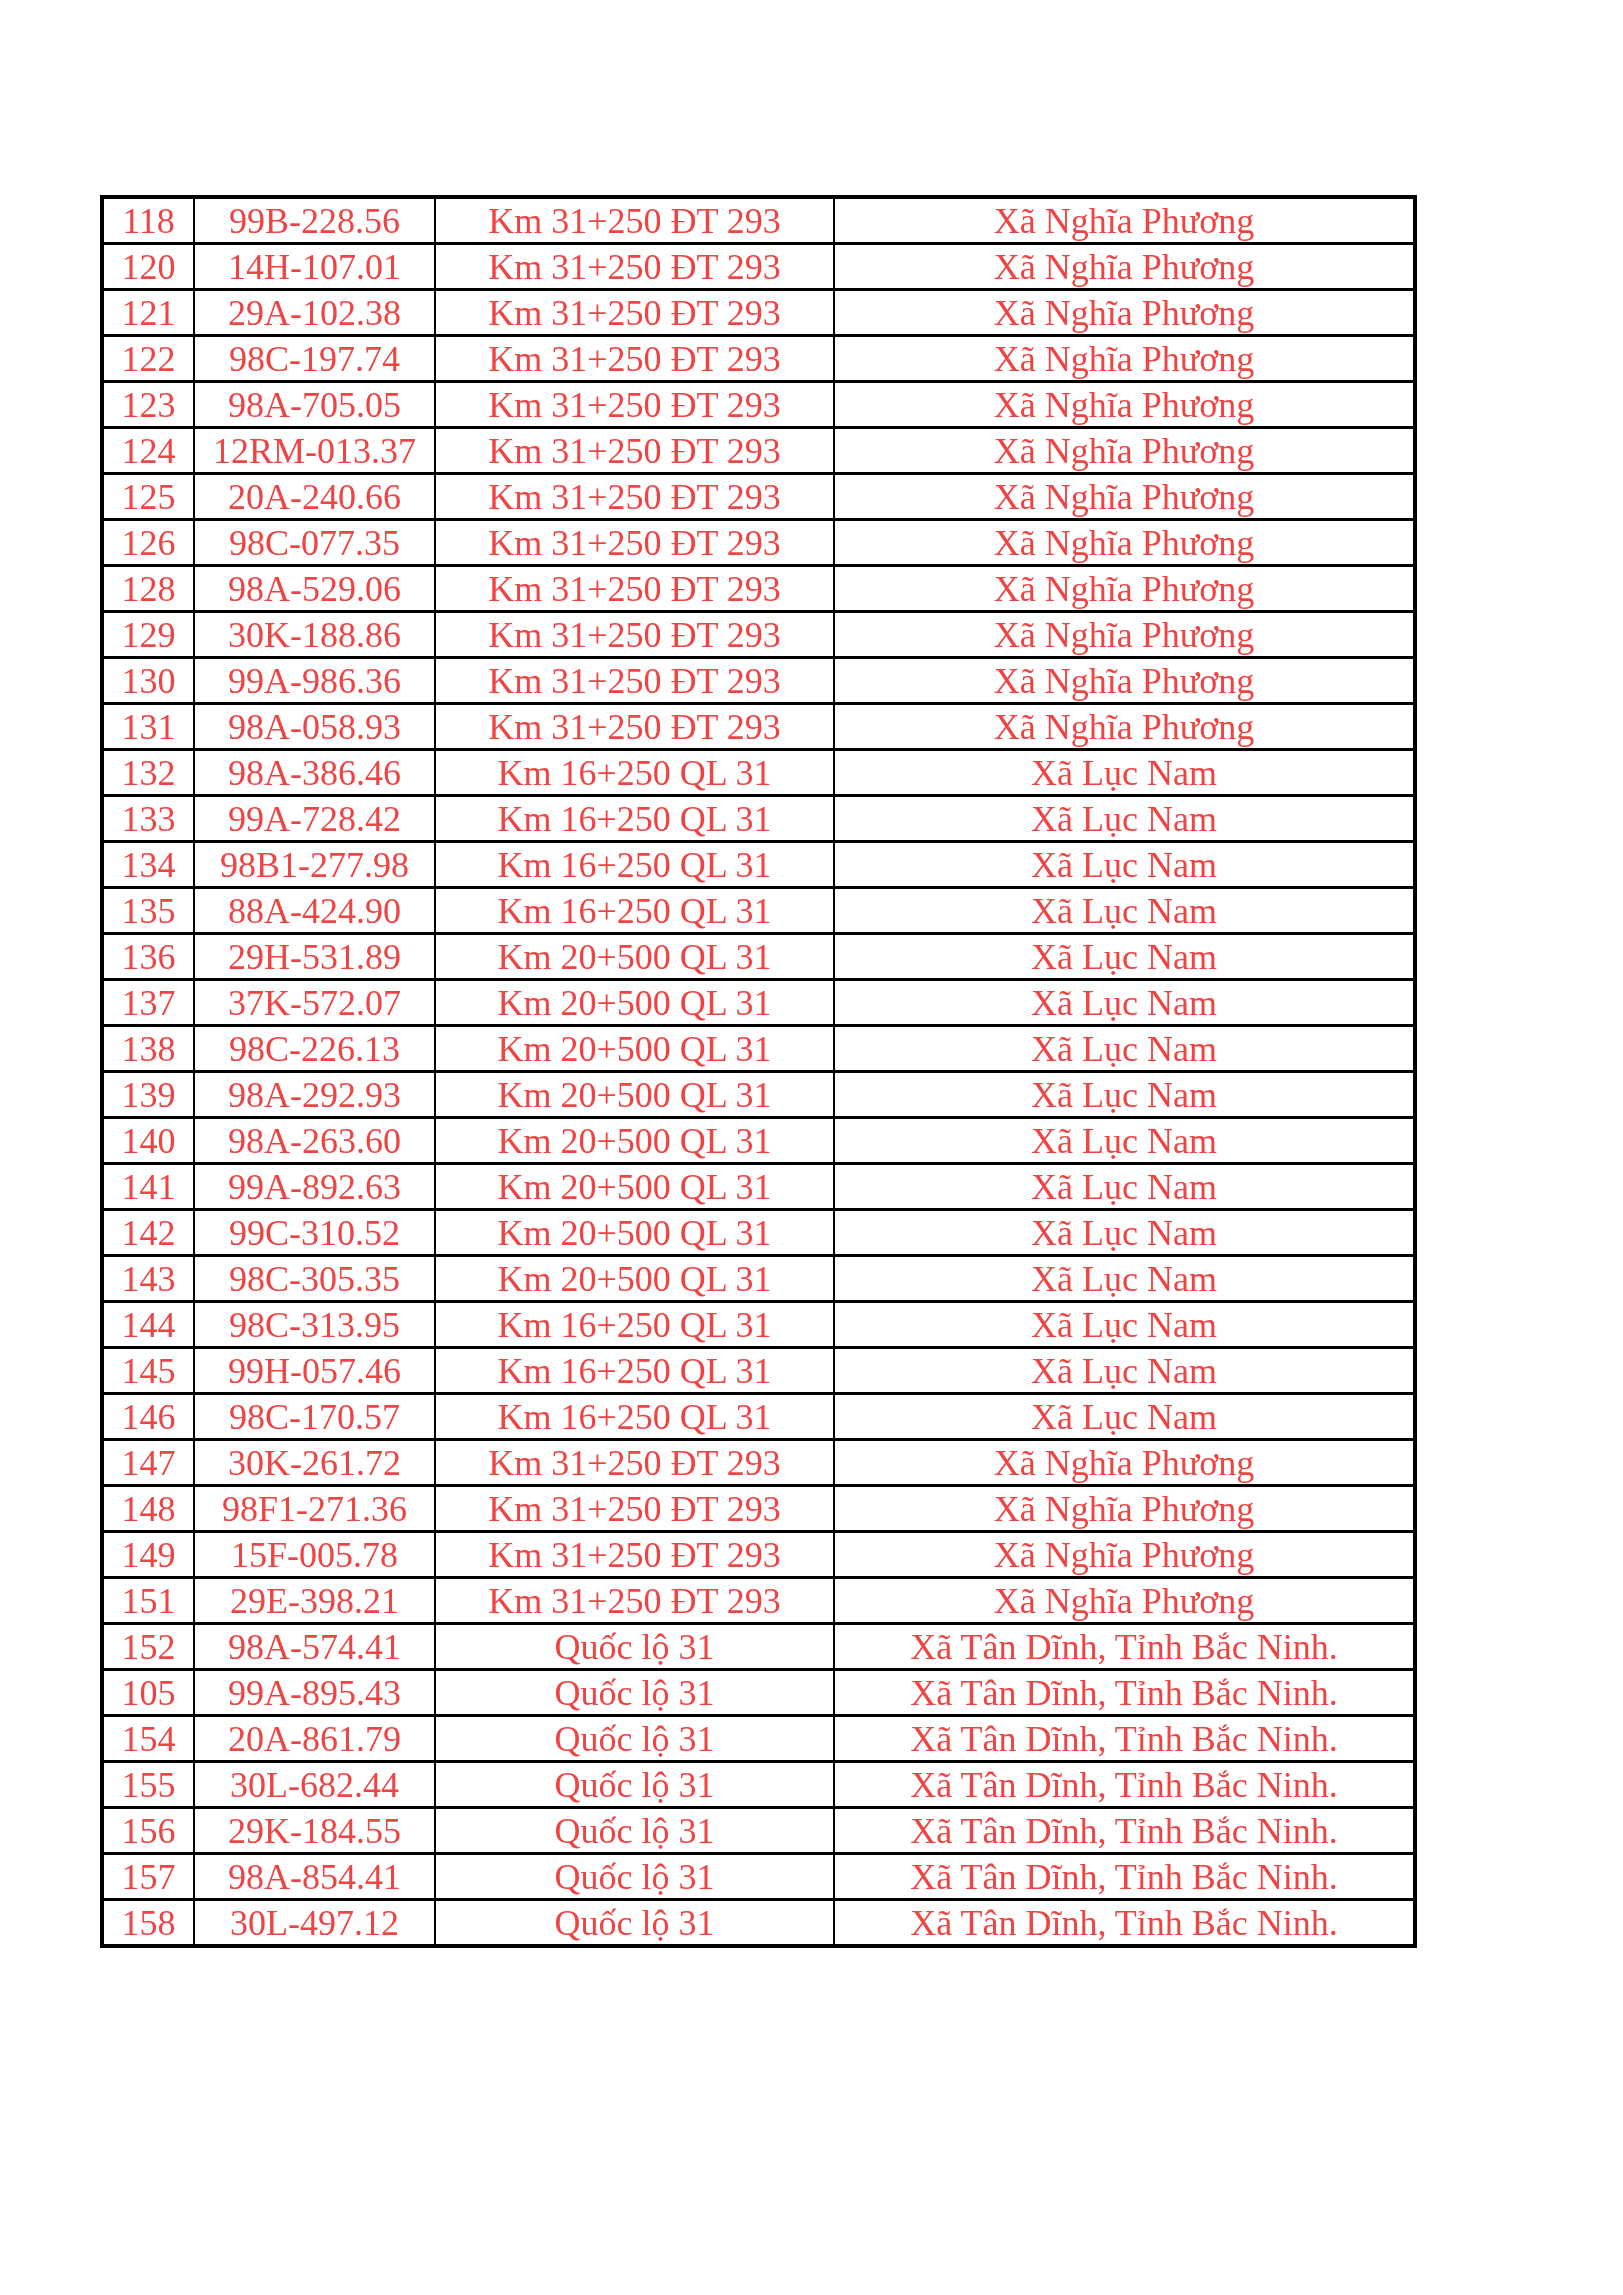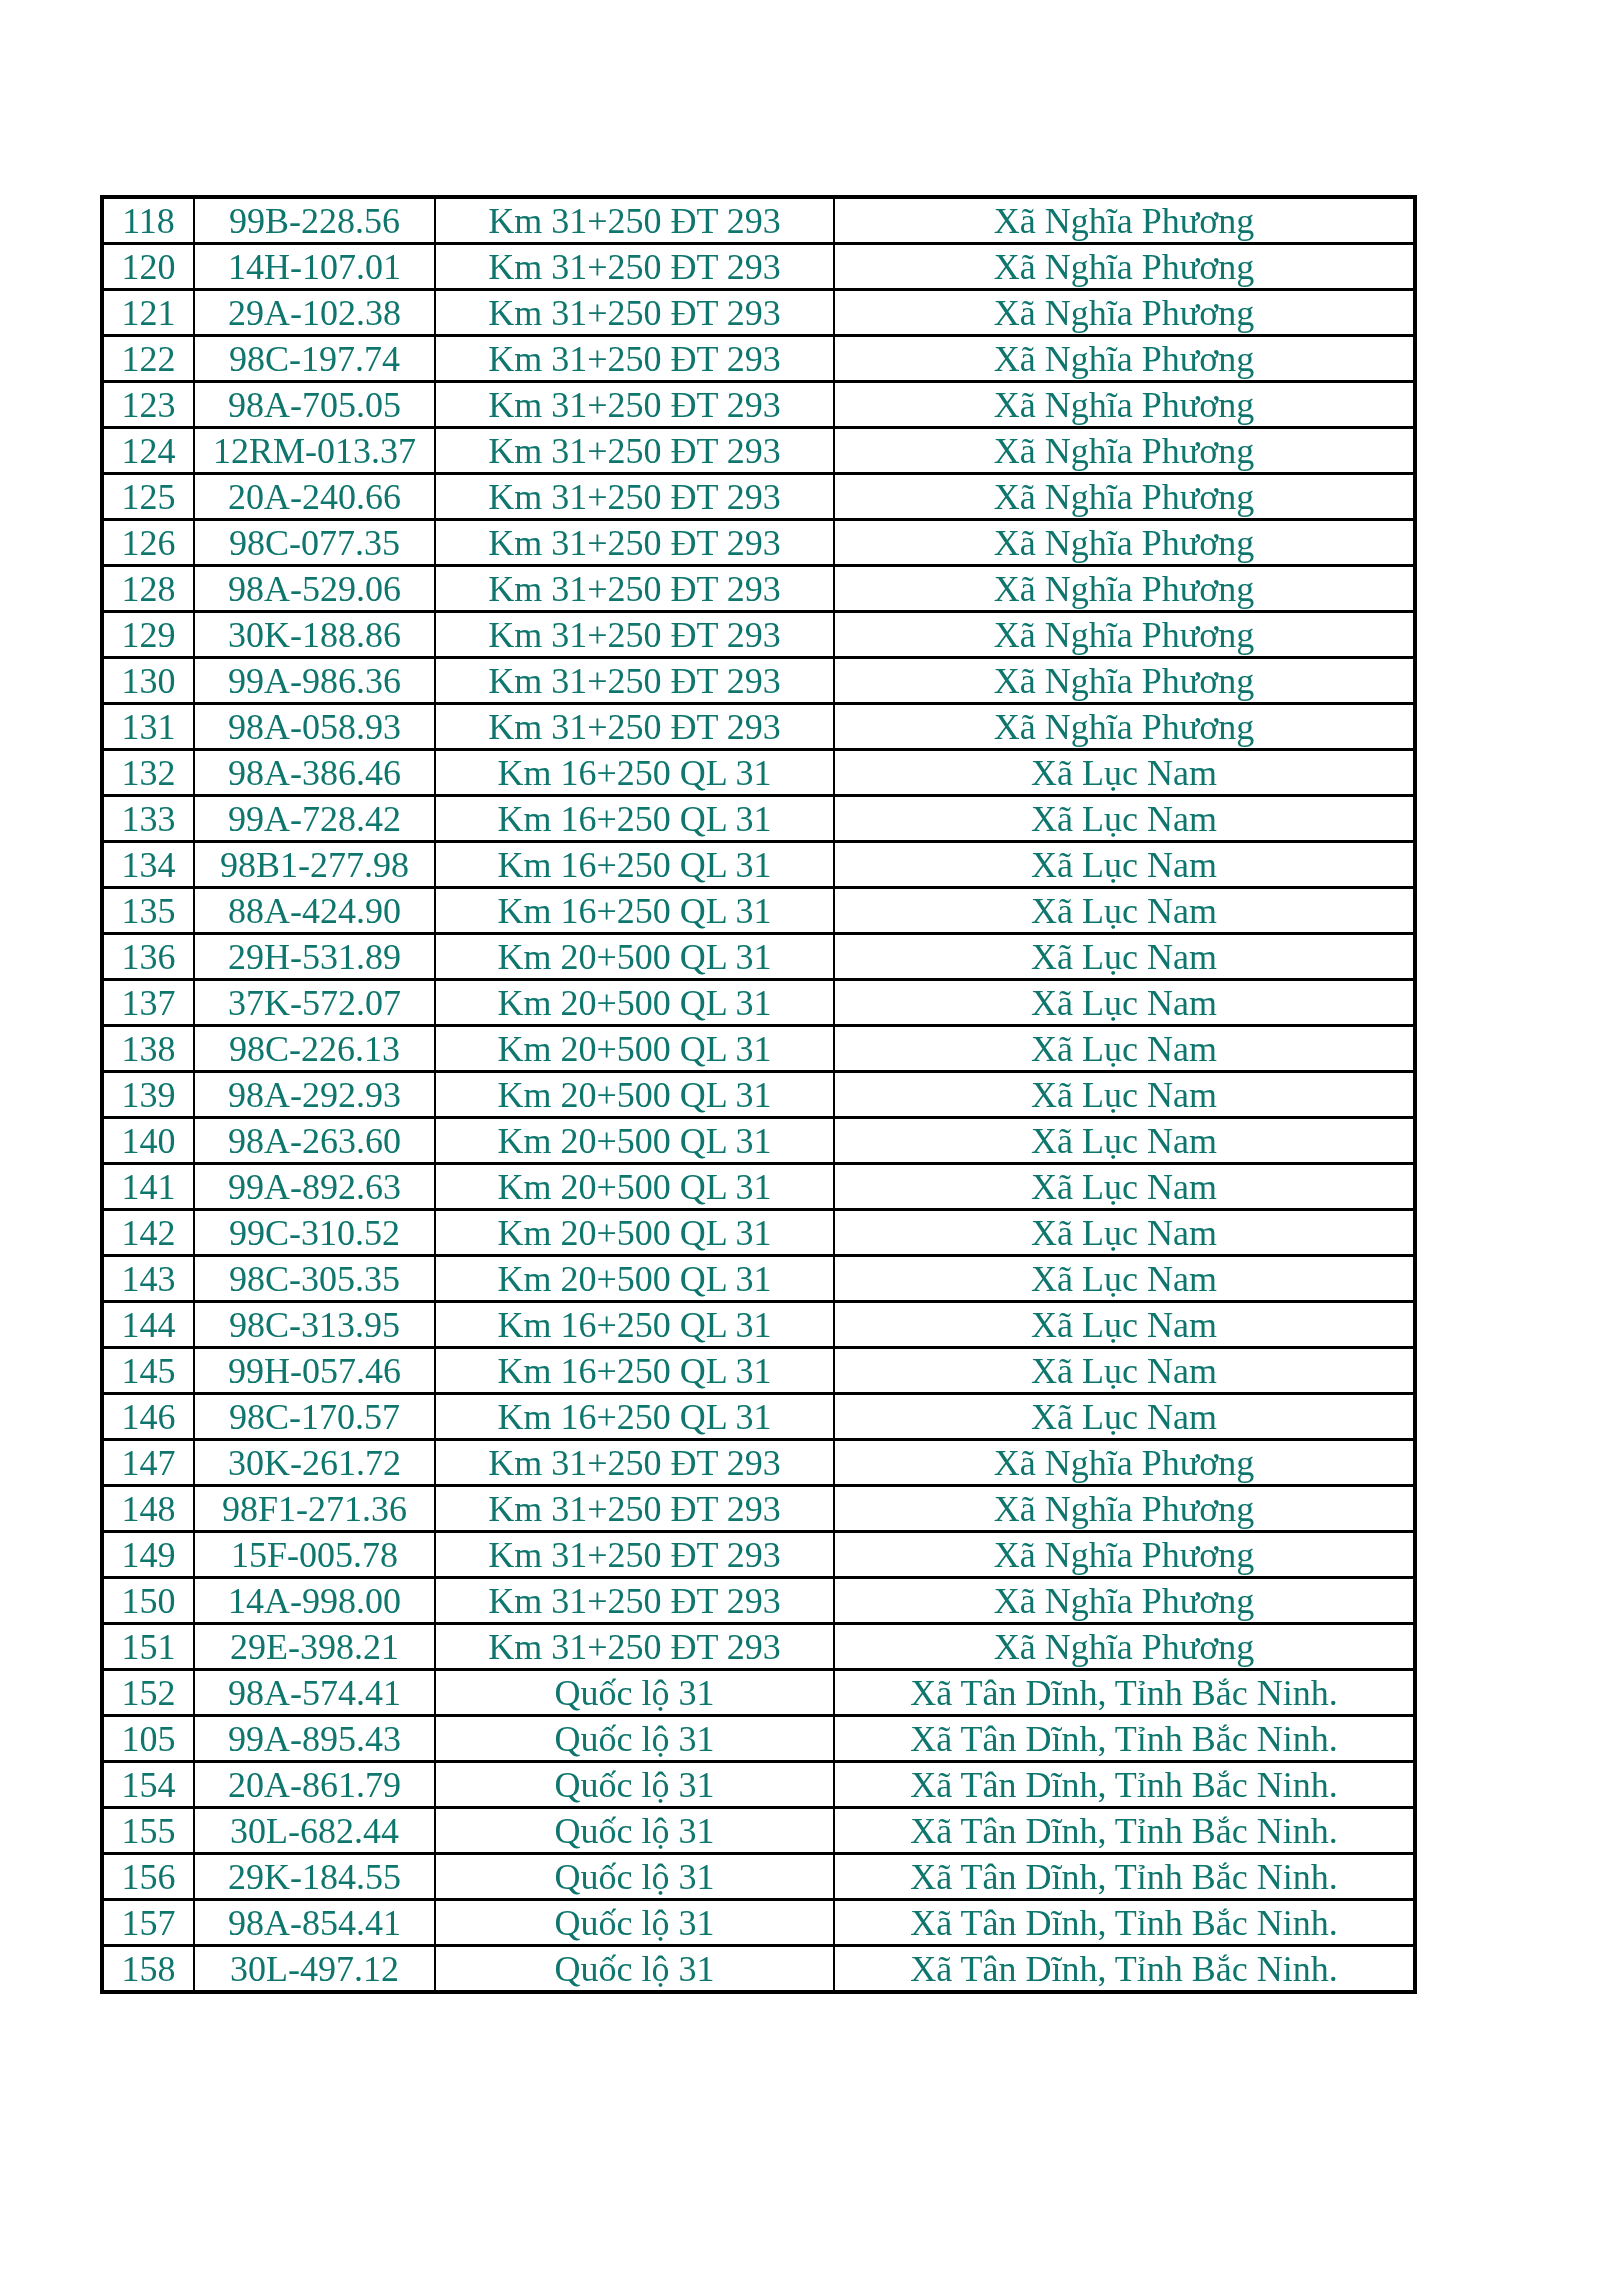--- a/index.html
+++ b/index.html
@@ -21,21 +21,21 @@
     background: #ffffff;
     overflow: hidden;
   }
   table.doc-table {
     position: absolute;
     left: 100px;
     top: 195px;
     width: 1313px;
     border-collapse: collapse;
     table-layout: fixed;
-    color: #0f766e;
+    color: #ef4444;
   }
   table.doc-table {
     border: 4px solid #000000;
   }
   table.doc-table td {
     border-style: solid;
     border-color: #000000;
     border-top-width: 3.2px;
     border-bottom-width: 3.2px;
     border-left-width: 2.4px;
@@ -236,26 +236,20 @@
           <td>Km 31+250 ĐT 293</td>
           <td>Xã Nghĩa Phương</td>
         </tr>
         <tr>
           <td>149</td>
           <td>15F-005.78</td>
           <td>Km 31+250 ĐT 293</td>
           <td>Xã Nghĩa Phương</td>
         </tr>
         <tr>
-          <td>150</td>
-          <td>14A-998.00</td>
-          <td>Km 31+250 ĐT 293</td>
-          <td>Xã Nghĩa Phương</td>
-        </tr>
-        <tr>
           <td>151</td>
           <td>29E-398.21</td>
           <td>Km 31+250 ĐT 293</td>
           <td>Xã Nghĩa Phương</td>
         </tr>
         <tr>
           <td>152</td>
           <td>98A-574.41</td>
           <td>Quốc lộ 31</td>
           <td>Xã Tân Dĩnh, Tỉnh Bắc Ninh.</td>

